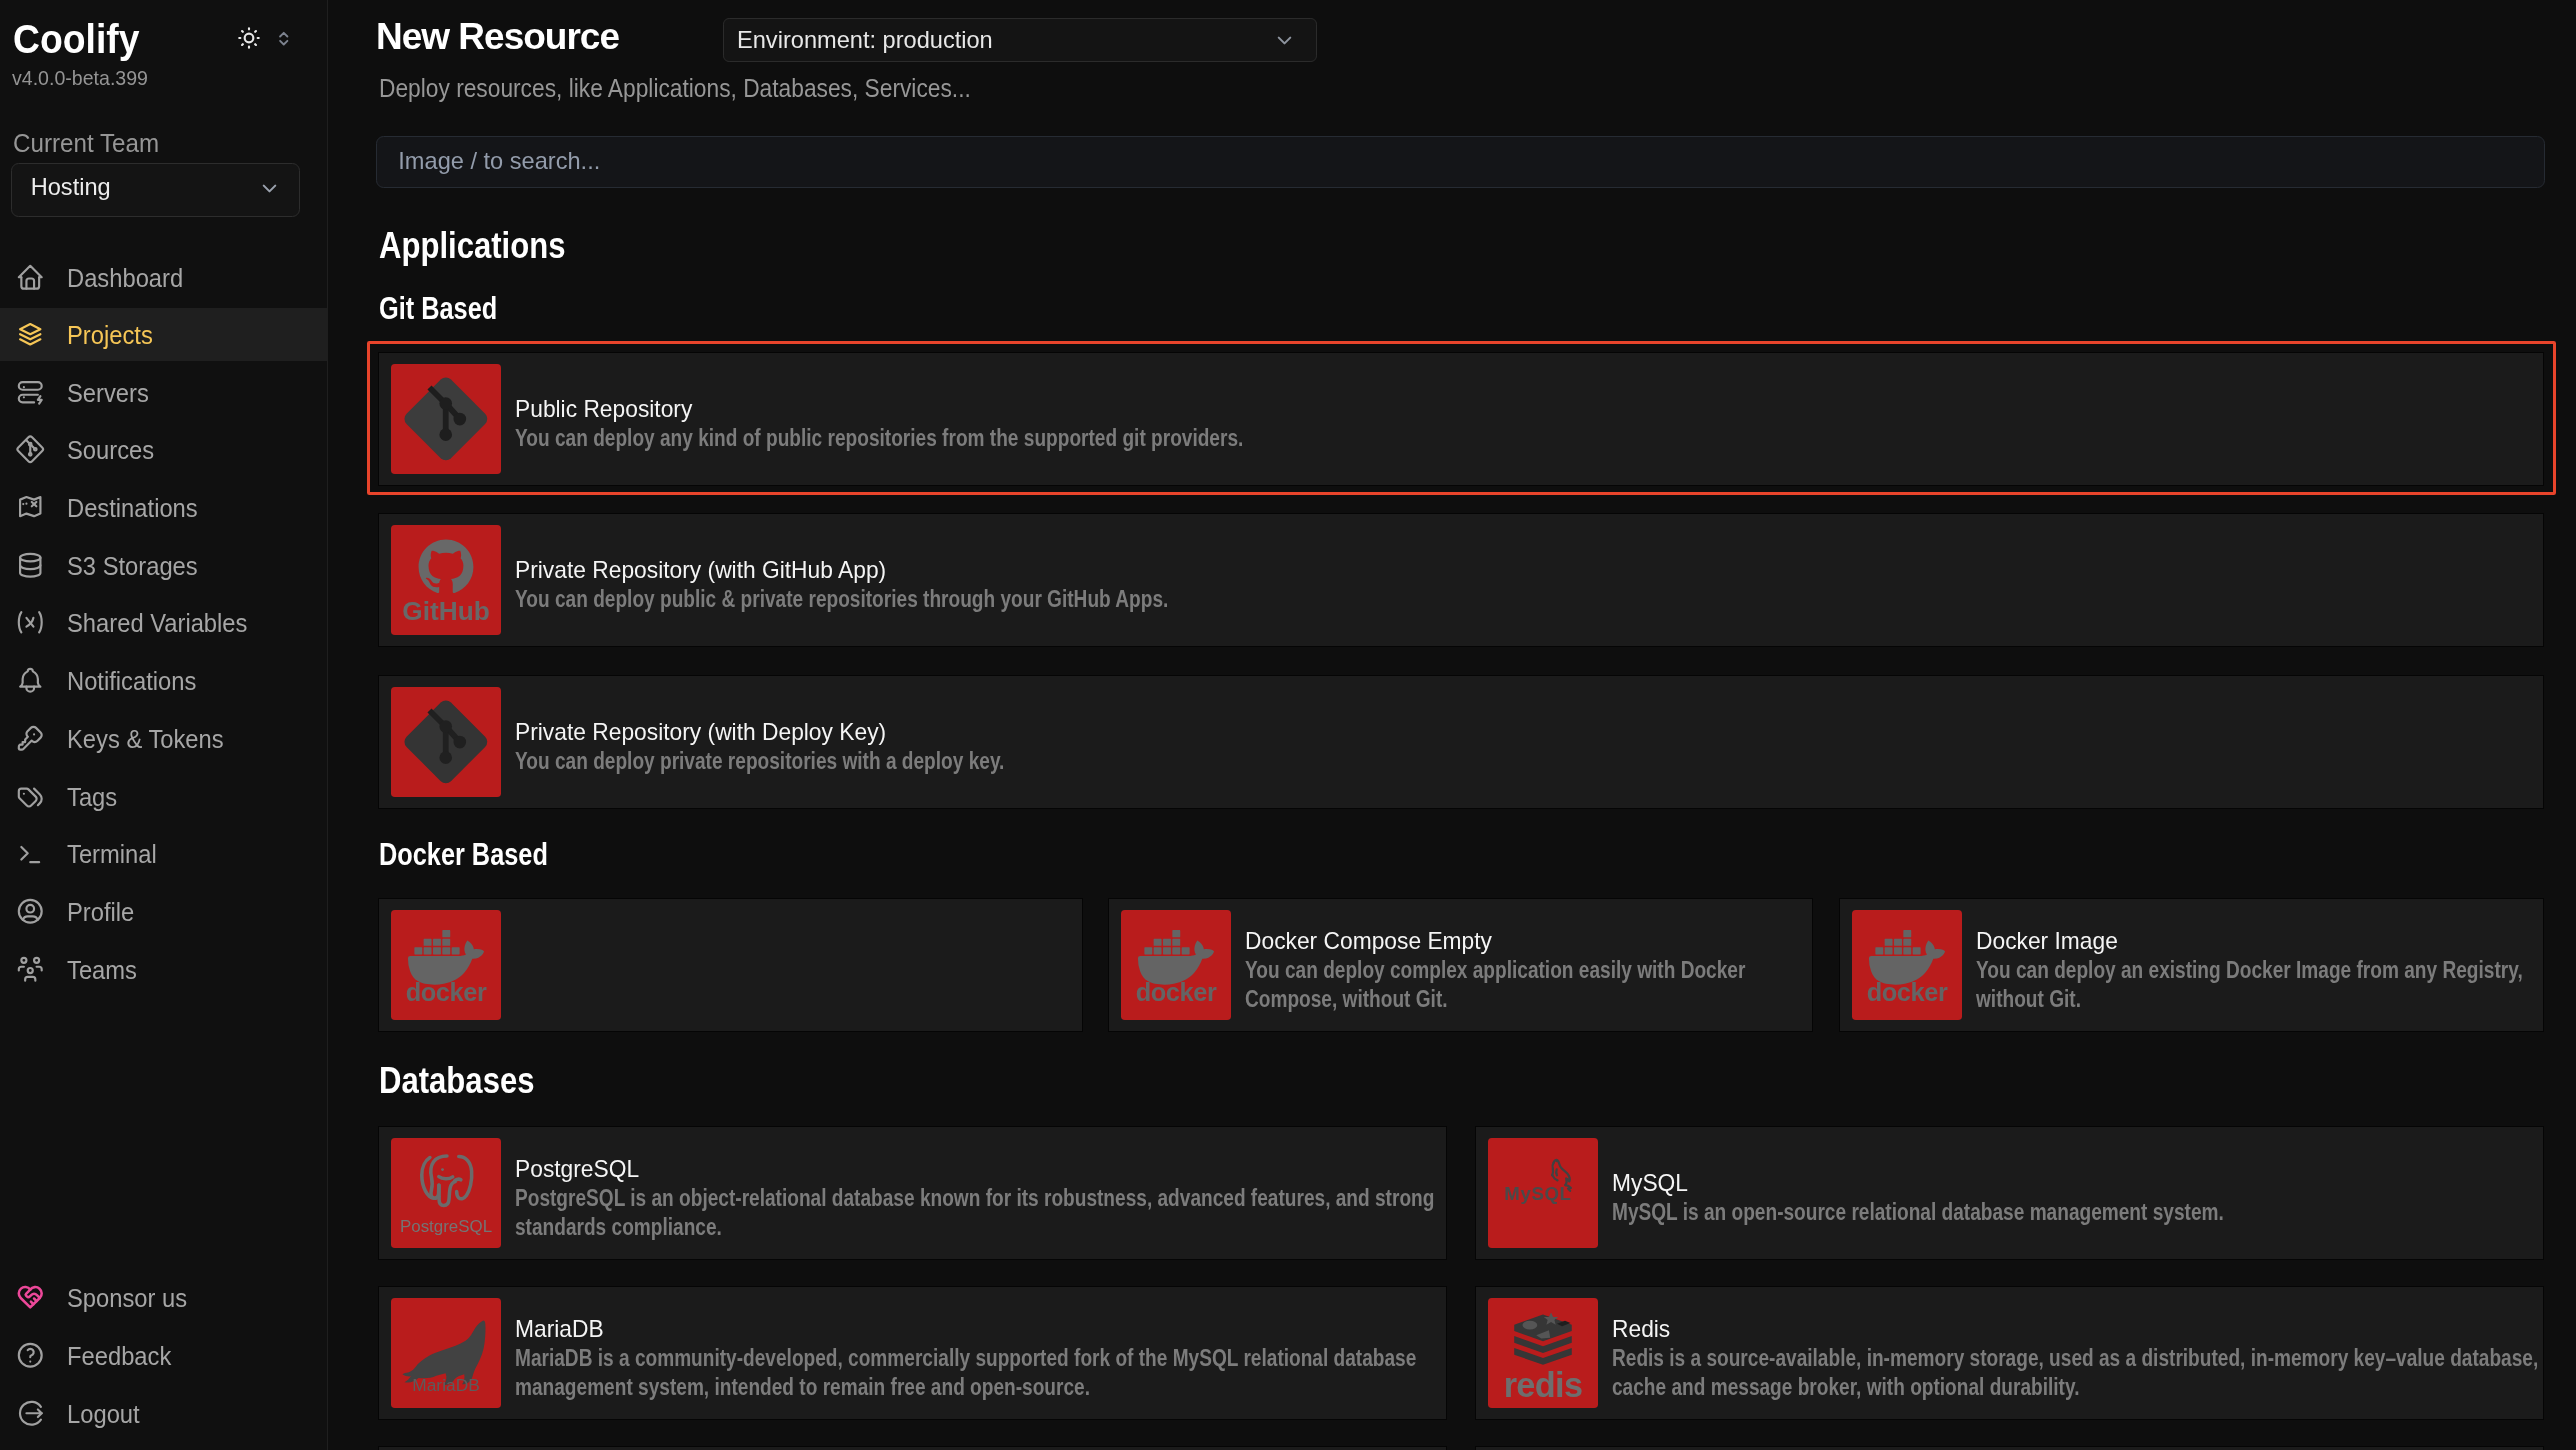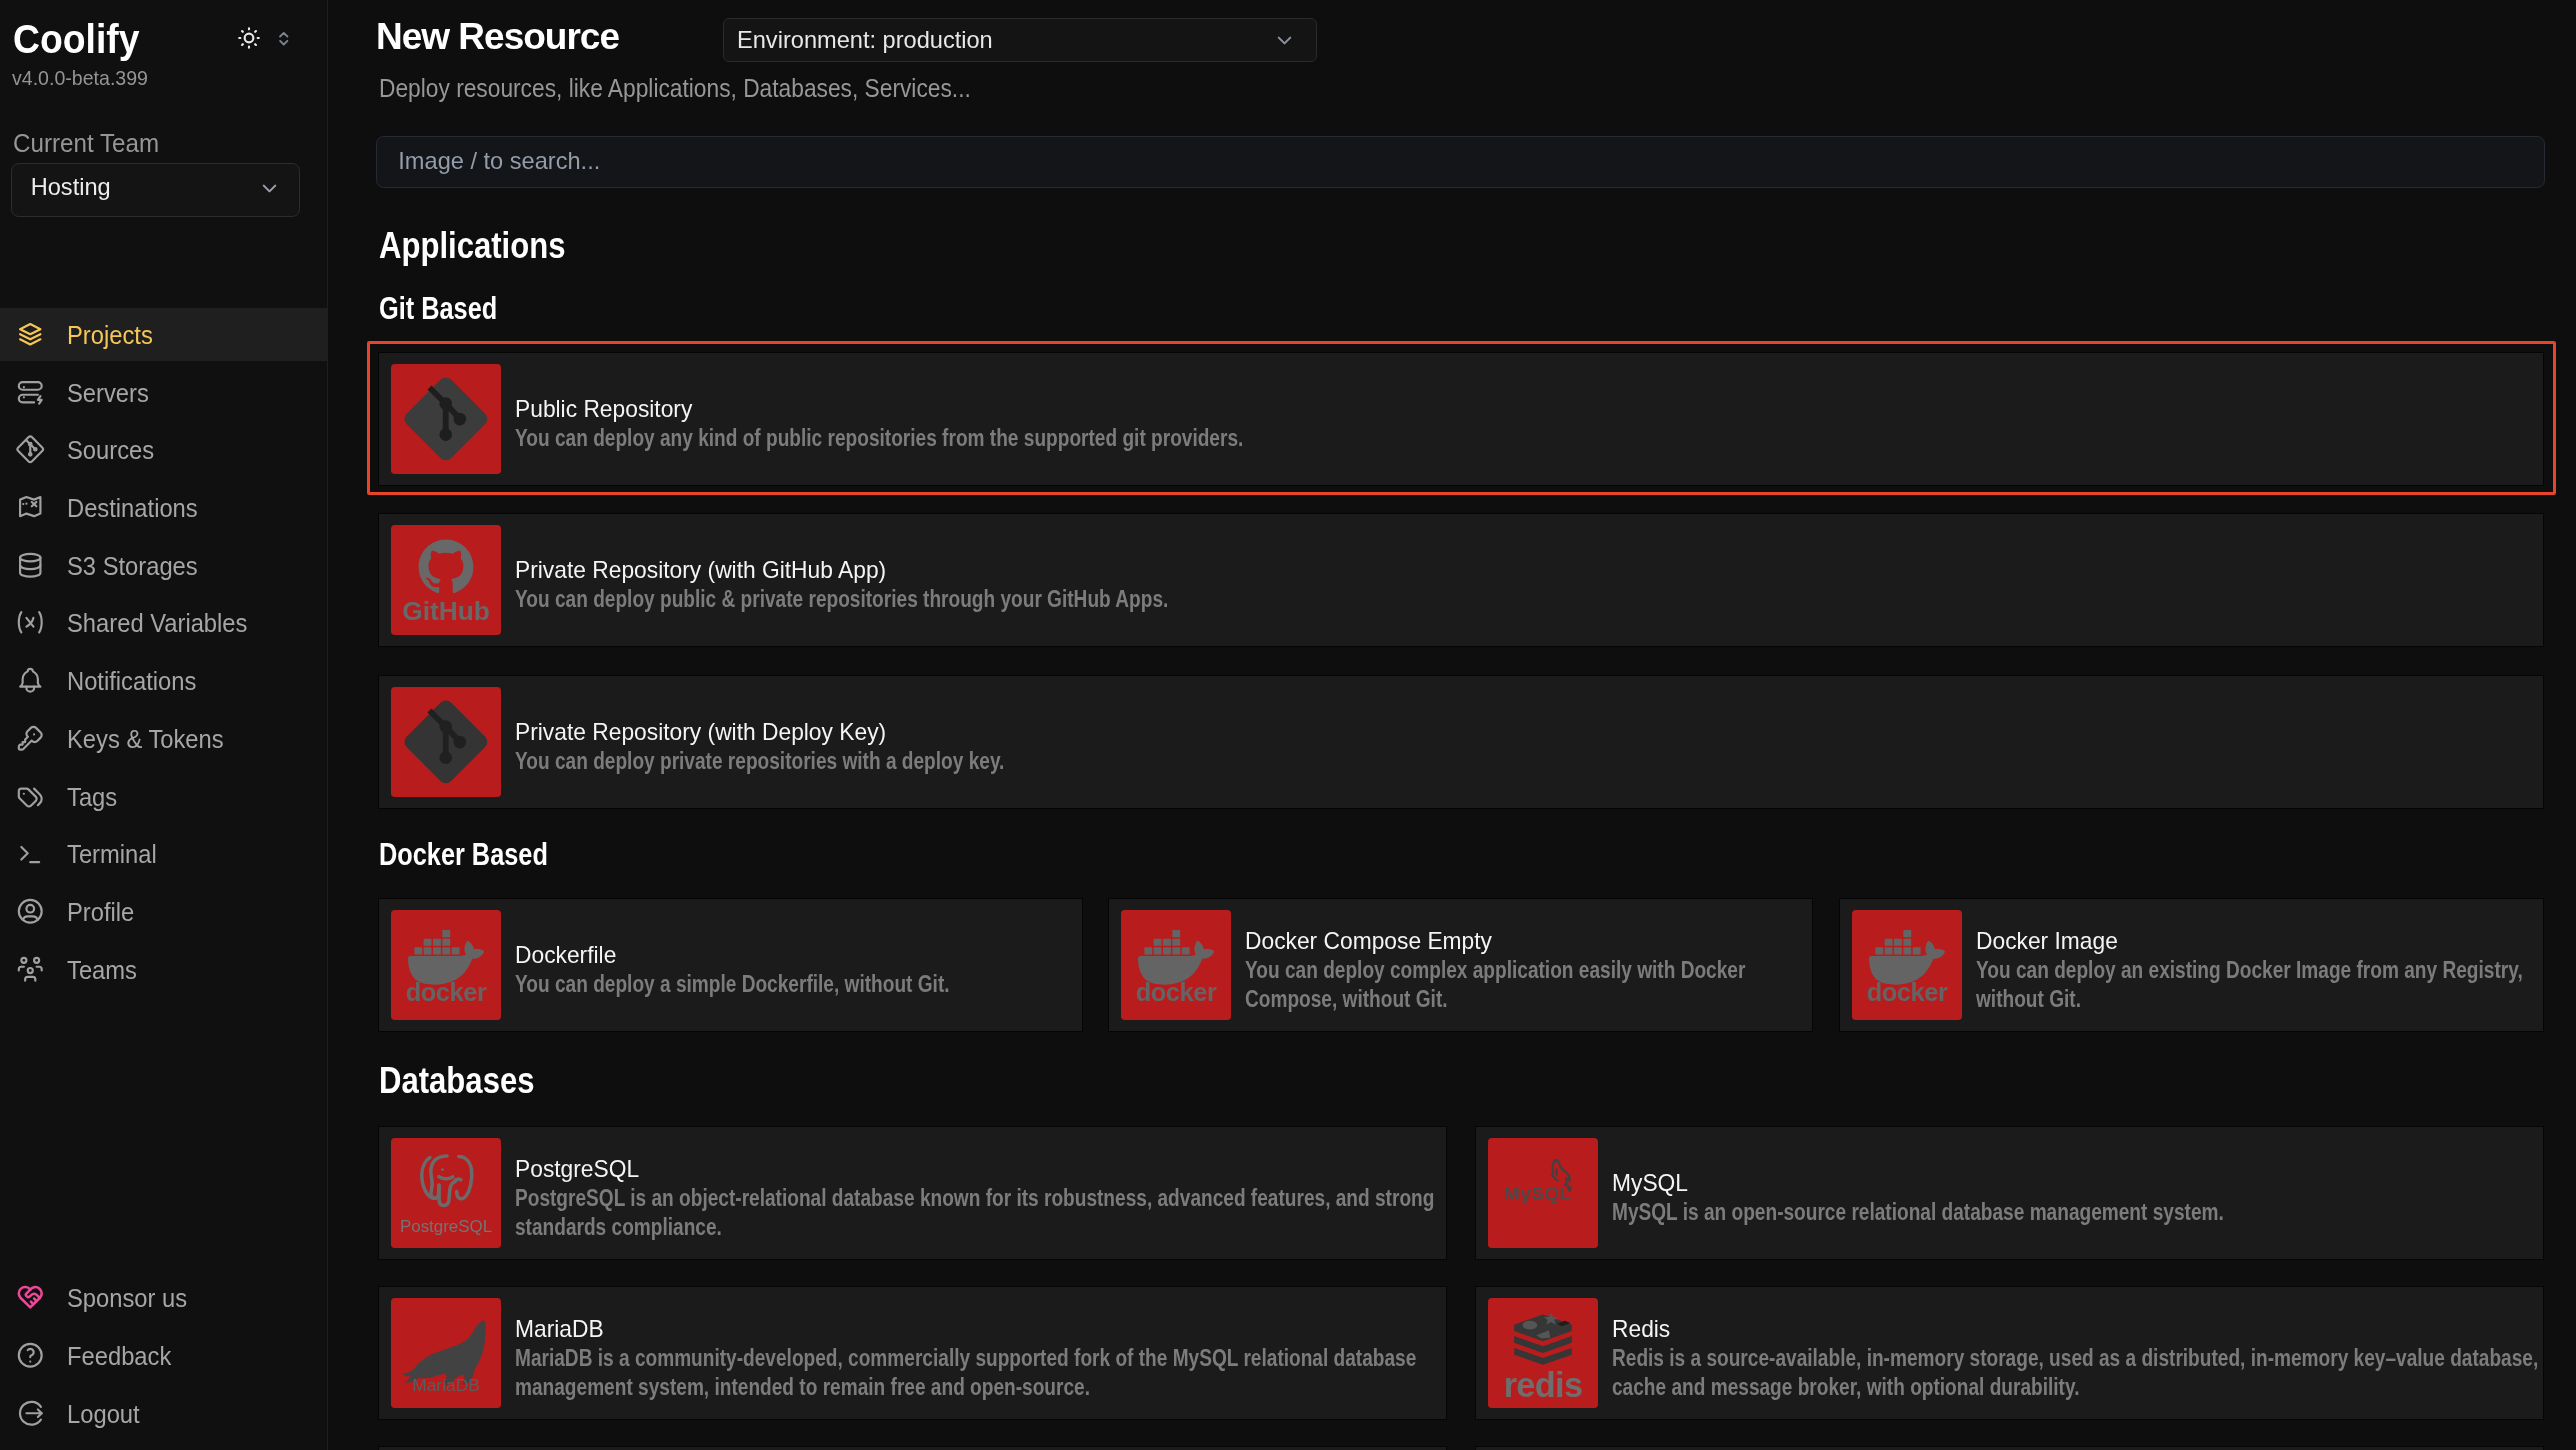--- a/index.html
+++ b/index.html
@@ -72,20 +72,28 @@
     </svg>
   </div>
   <div id="teamlabel">Current Team</div>
   <div id="teamselect">
     <div class="txt">Hosting</div>
     <svg class="tb" width="23" height="23" viewBox="0 0 24 24" style="stroke:#9aa1ad;stroke-width:2.2">
         <path d="M6 9l6 6 6-6"></path>
       </svg>
   </div>
 
+  <div class="navitem" style="top:251px;">
+    <svg class="ic tb" width="30.5" height="30.5" viewBox="0 0 24 24">
+        <path d="M5 12l-2 0l9 -9l9 9l-2 0"></path>
+        <path d="M5 12v7a2 2 0 0 0 2 2h10a2 2 0 0 0 2 -2v-7"></path>
+        <path d="M9 21v-6a2 2 0 0 1 2 -2h2a2 2 0 0 1 2 2v6"></path>
+      </svg>
+    <div class="lb">Dashboard</div>
+  </div>
   <div class="navitem active" style="top:308px;padding-left:20px;">
     <svg class="ic tb" width="30.5" height="30.5" viewBox="0 0 24 24">
         <path d="M12 4l-8 4l8 4l8 -4l-8 -4"></path>
         <path d="M4 12l8 4l8 -4"></path>
         <path d="M4 16l8 4l8 -4"></path>
       </svg>
     <div class="lb">Projects</div>
   </div>
   <div class="navitem" style="top:366px;">
     <svg class="ic tb" width="30.5" height="30.5" viewBox="0 0 24 24">
@@ -284,24 +292,20 @@
 
 <div class="h3" style="left:379px; top:839px;">Docker Based</div>
 
 <div class="card" style="left:378px; top:898px; width:705px;">
   <div class="tile">
     <svg width="110" height="110" viewBox="0 0 26 26">
       <path fill="#646464" transform="translate(4.0,2.2) scale(0.75)" d="M13.983 11.078h2.119a.186.186 0 00.186-.185V9.006a.186.186 0 00-.186-.186h-2.119a.185.185 0 00-.185.185v1.888c0 .102.083.185.185.185m-2.954-5.43h2.118a.186.186 0 00.186-.186V3.574a.186.186 0 00-.186-.185h-2.118a.185.185 0 00-.185.185v1.888c0 .102.082.185.185.185m0 2.716h2.118a.187.187 0 00.186-.186V6.29a.186.186 0 00-.186-.185h-2.118a.185.185 0 00-.185.185v1.887c0 .102.082.185.185.186m-2.93 0h2.12a.186.186 0 00.184-.186V6.29a.185.185 0 00-.185-.185H8.1a.185.185 0 00-.185.185v1.887c0 .102.083.185.185.186m-2.964 0h2.119a.186.186 0 00.185-.186V6.29a.185.185 0 00-.185-.185H5.136a.186.186 0 00-.186.185v1.887c0 .102.084.185.186.186m5.893 2.715h2.118a.186.186 0 00.186-.185V9.006a.186.186 0 00-.186-.186h-2.118a.185.185 0 00-.185.185v1.888c0 .102.082.185.185.185m-2.93 0h2.12a.185.185 0 00.184-.185V9.006a.185.185 0 00-.184-.186h-2.12a.185.185 0 00-.184.185v1.888c0 .102.083.185.185.185m-2.964 0h2.119a.185.185 0 00.185-.185V9.006a.185.185 0 00-.184-.186h-2.12a.186.186 0 00-.186.186v1.887c0 .102.084.185.186.185m-2.92 0h2.12a.185.185 0 00.184-.185V9.006a.185.185 0 00-.184-.186h-2.12a.185.185 0 00-.184.185v1.888c0 .102.082.185.185.185M23.763 9.89c-.065-.051-.672-.51-1.954-.51-.338.001-.676.03-1.01.087-.248-1.7-1.653-2.53-1.716-2.566l-.344-.199-.226.327c-.284.438-.49.922-.612 1.43-.23.97-.09 1.882.403 2.661-.595.332-1.55.413-1.744.42H.751a.751.751 0 00-.75.748 11.376 11.376 0 00.692 4.062c.545 1.428 1.355 2.48 2.41 3.124 1.18.723 3.1 1.137 5.275 1.137.983.003 1.963-.086 2.93-.266a12.248 12.248 0 003.823-1.389c.98-.567 1.86-1.288 2.61-2.136 1.252-1.418 1.998-2.997 2.553-4.4h.221c1.372 0 2.215-.549 2.68-1.009.309-.293.55-.65.707-1.046l.098-.288Z"></path>
       <text x="13" y="21.5" text-anchor="middle" font-family="Liberation Sans" font-size="6.0" font-weight="bold" fill="#646464" letter-spacing="-0.1">docker</text>
     </svg>
   </div>
-  <div class="ctext">
-    <div class="ctitle">Dockerfile</div>
-    <div class="cdesc">You can deploy a simple Dockerfile, without Git.</div>
-  </div>
 </div>
 
 <div class="card" style="left:1108px; top:898px; width:705px;">
   <div class="tile">
     <svg width="110" height="110" viewBox="0 0 26 26">
       <path fill="#646464" transform="translate(4.0,2.2) scale(0.75)" d="M13.983 11.078h2.119a.186.186 0 00.186-.185V9.006a.186.186 0 00-.186-.186h-2.119a.185.185 0 00-.185.185v1.888c0 .102.083.185.185.185m-2.954-5.43h2.118a.186.186 0 00.186-.186V3.574a.186.186 0 00-.186-.185h-2.118a.185.185 0 00-.185.185v1.888c0 .102.082.185.185.185m0 2.716h2.118a.187.187 0 00.186-.186V6.29a.186.186 0 00-.186-.185h-2.118a.185.185 0 00-.185.185v1.887c0 .102.082.185.185.186m-2.93 0h2.12a.186.186 0 00.184-.186V6.29a.185.185 0 00-.185-.185H8.1a.185.185 0 00-.185.185v1.887c0 .102.083.185.185.186m-2.964 0h2.119a.186.186 0 00.185-.186V6.29a.185.185 0 00-.185-.185H5.136a.186.186 0 00-.186.185v1.887c0 .102.084.185.186.186m5.893 2.715h2.118a.186.186 0 00.186-.185V9.006a.186.186 0 00-.186-.186h-2.118a.185.185 0 00-.185.185v1.888c0 .102.082.185.185.185m-2.93 0h2.12a.185.185 0 00.184-.185V9.006a.185.185 0 00-.184-.186h-2.12a.185.185 0 00-.184.185v1.888c0 .102.083.185.185.185m-2.964 0h2.119a.185.185 0 00.185-.185V9.006a.185.185 0 00-.184-.186h-2.12a.186.186 0 00-.186.186v1.887c0 .102.084.185.186.185m-2.92 0h2.12a.185.185 0 00.184-.185V9.006a.185.185 0 00-.184-.186h-2.12a.185.185 0 00-.184.185v1.888c0 .102.082.185.185.185M23.763 9.89c-.065-.051-.672-.51-1.954-.51-.338.001-.676.03-1.01.087-.248-1.7-1.653-2.53-1.716-2.566l-.344-.199-.226.327c-.284.438-.49.922-.612 1.43-.23.97-.09 1.882.403 2.661-.595.332-1.55.413-1.744.42H.751a.751.751 0 00-.75.748 11.376 11.376 0 00.692 4.062c.545 1.428 1.355 2.48 2.41 3.124 1.18.723 3.1 1.137 5.275 1.137.983.003 1.963-.086 2.93-.266a12.248 12.248 0 003.823-1.389c.98-.567 1.86-1.288 2.61-2.136 1.252-1.418 1.998-2.997 2.553-4.4h.221c1.372 0 2.215-.549 2.68-1.009.309-.293.55-.65.707-1.046l.098-.288Z"></path>
       <text x="13" y="21.5" text-anchor="middle" font-family="Liberation Sans" font-size="6.0" font-weight="bold" fill="#646464" letter-spacing="-0.1">docker</text>
     </svg>
   </div>
   <div class="ctext">

